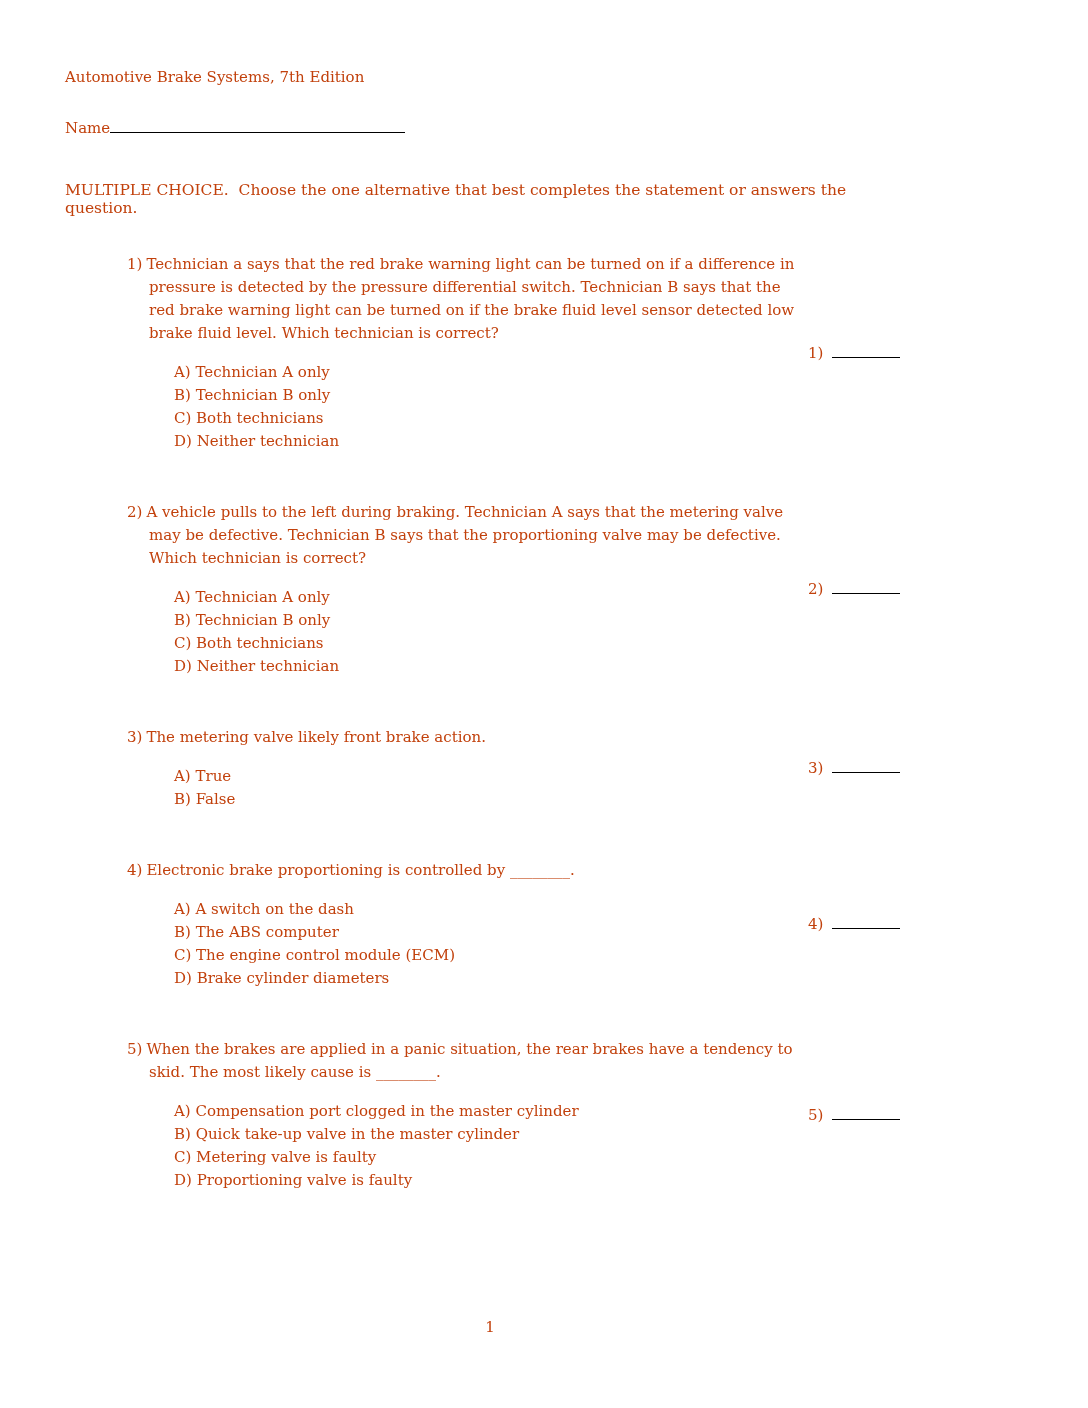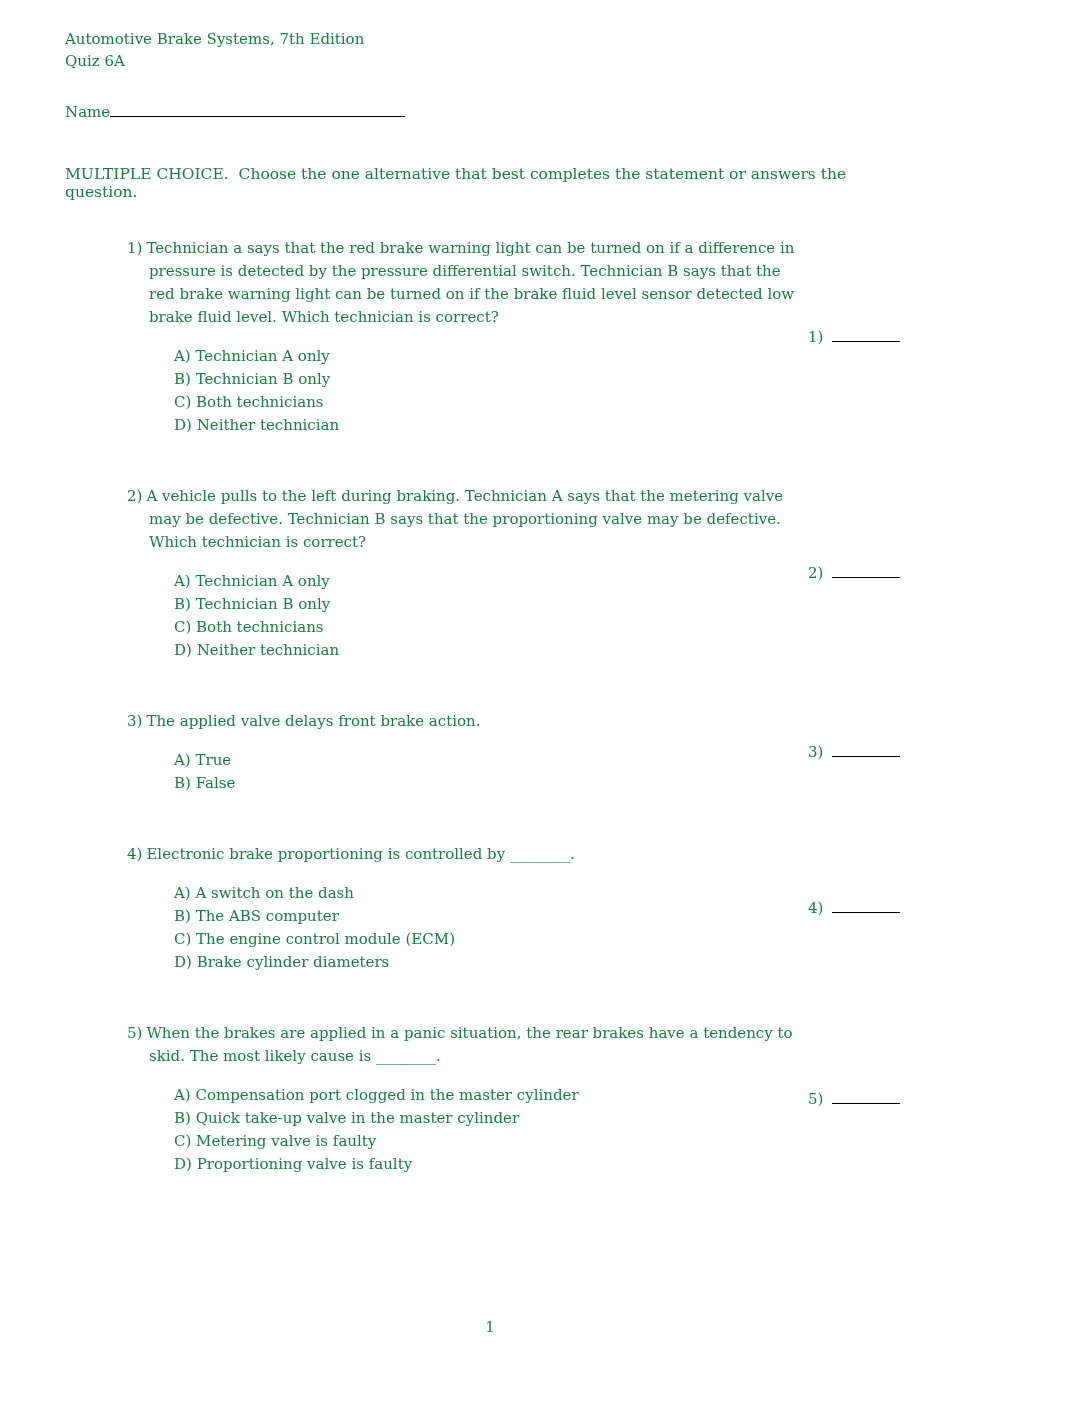--- a/index.html
+++ b/index.html
@@ -6,24 +6,24 @@
     margin: 0;
     padding: 0;
     background: #ffffff;
   }
   .page {
     position: relative;
     width: 980px;
     height: 1408px;
     box-sizing: border-box;
     background: #ffffff;
-    color: #15803d;
+    color: #c2410c;
     font-family: "DejaVu Serif", serif;
     font-size: 15px;
-    padding: 28px 60px 0 65px;
+    padding: 66px 60px 0 65px;
     overflow: hidden;
   }
   .doc-header div {
     line-height: 22px;
   }
   .name-line {
     margin-top: 30px;
   }
   .blank {
     display: inline-block;
@@ -87,21 +87,20 @@
     text-align: center;
   }
 </style>
 </head>
 <body>
 
 <div class="page">
 
   <div class="doc-header">
     <div>Automotive Brake Systems, 7th Edition</div>
-    <div>Quiz 6A</div>
   </div>
 
   <div class="name-line">
     <span>Name</span><span class="blank name-blank"></span>
   </div>
 
   <div class="instructions">MULTIPLE CHOICE.  Choose the one alternative that best completes the statement or answers the question.</div>
 
   <div class="questions">
 
@@ -137,21 +136,21 @@
       </div>
       <div class="q-answer">
         <span>2)</span>
         <span class="blank answer-line"></span>
       </div>
     </div>
 
     <div class="question">
       <div class="q-main">
         <div class="q-text">
-          <span class="q-num">3)</span><span>The applied valve delays front brake action.</span>
+          <span class="q-num">3)</span><span>The metering valve likely front brake action.</span>
         </div>
         <div class="options">
           <div class="option">A) True</div>
           <div class="option">B) False</div>
         </div>
       </div>
       <div class="q-answer">
         <span>3)</span>
         <span class="blank answer-line"></span>
       </div>

